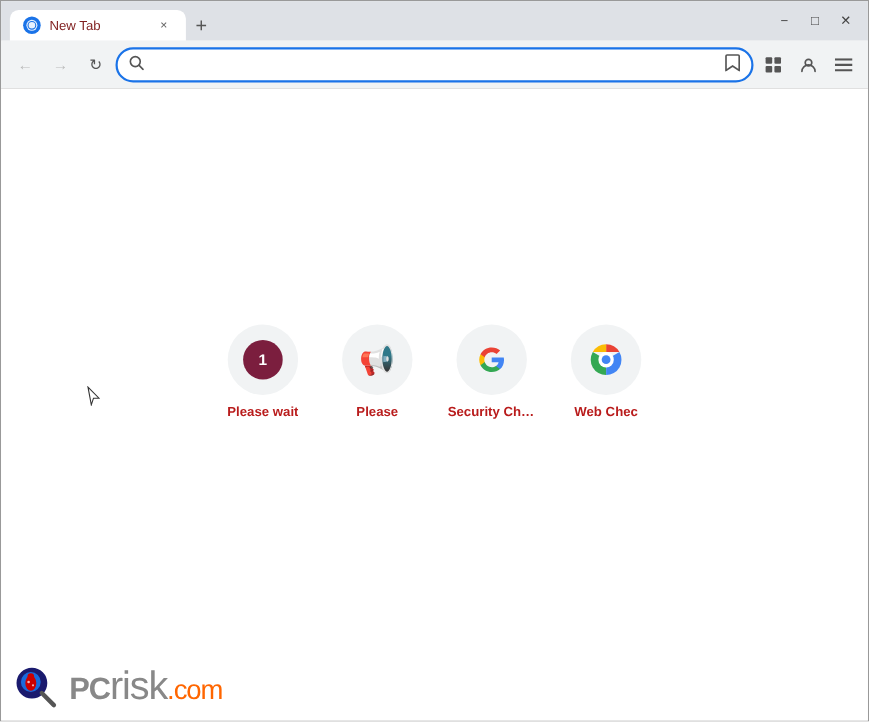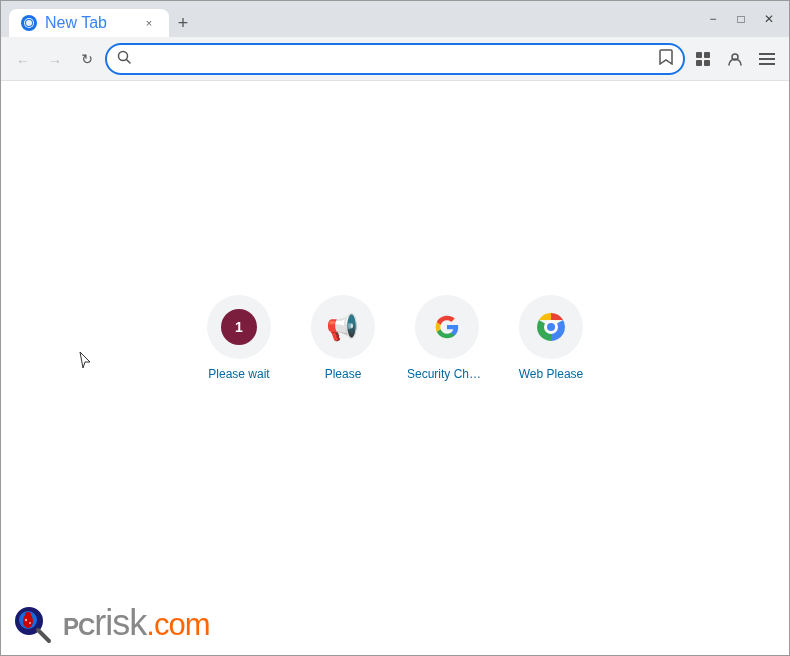--- a/index.html
+++ b/index.html
@@ -36,21 +36,21 @@
       font-size: 12px;
       color: #333;
     }
     .tab-favicon {
       width: 16px; height: 16px;
       background: #1a73e8;
       border-radius: 50%;
       display: flex; align-items: center; justify-content: center;
       font-size: 9px; color: white; font-weight: bold;
     }
-    .tab-title { flex: 1; font-size: 16px; color: #3b82f6; }
+    .tab-title { flex: 1; font-size: 12px; color: #7f1d1d; }
     .tab-close {
       width: 16px; height: 16px;
       display: flex; align-items: center; justify-content: center;
       border-radius: 50%;
       font-size: 11px; color: #666;
       cursor: pointer;
     }
     .new-tab-btn {
       width: 28px; height: 28px;
       display: flex; align-items: center; justify-content: center;
@@ -158,26 +158,27 @@
       background: #f1f3f4;
     }
     .please-wait-inner {
       width: 36px; height: 36px;
       border-radius: 50%;
       background: #7b1e3e;
       display: flex; align-items: center; justify-content: center;
       font-size: 14px; color: white; font-weight: bold;
     }
     .shortcut-label {
-      font-size: 12px; color: #0369a1;
+      font-size: 12px; color: #b91c1c;
       text-align: center;
       max-width: 80px;
       overflow: hidden;
       text-overflow: ellipsis;
       white-space: nowrap;
+      font-weight: bold;
     }
 
     
     .google-g {
       width: 30px; height: 30px;
       border-radius: 50%;
       border: 3px solid transparent;
       position: relative;
       font-family: 'Product Sans', Arial, sans-serif;
       font-size: 20px; font-weight: bold;
@@ -335,21 +336,21 @@
             <path d="M18 4A14 14 0 0 1 30.1 11H18z" fill="#EA4335"></path>
             <path d="M18 4A14 14 0 0 0 5.9 11H18z" fill="#FBBC05"></path>
             <path d="M5.9 11A14 14 0 0 0 18 32V18z" fill="#34A853"></path>
             <path d="M30.1 11A14 14 0 0 1 18 32V18z" fill="#4285F4"></path>
 
             <circle cx="18" cy="18" r="7" fill="white"></circle>
 
             <circle cx="18" cy="18" r="4" fill="#4285F4"></circle>
           </svg>
         </div>
-        <span class="shortcut-label">Web Please</span>
+        <span class="shortcut-label">Web Chec</span>
       </div>
 
     </div>
 
     <div class="watermark">
 
       <div class="pcrisk-bug">
         <svg width="44" height="44" viewBox="0 0 44 44">
 
           <circle cx="18" cy="20" r="13" fill="#1a1a6e" stroke="#1a1a6e" stroke-width="2"></circle>
@@ -358,18 +359,18 @@
           <ellipse cx="17" cy="20" rx="5" ry="7" fill="#cc0000"></ellipse>
           <circle cx="17" cy="14" r="3" fill="#cc0000"></circle>
 
           <circle cx="15" cy="19" r="1.2" fill="#fff" opacity="0.7"></circle>
           <circle cx="19" cy="22" r="1" fill="#fff" opacity="0.7"></circle>
 
           <line x1="27" y1="29" x2="38" y2="40" stroke="#555" stroke-width="4" stroke-linecap="round"></line>
         </svg>
       </div>
       <div class="pcrisk-text">
-        <span style="color:#888; font-size:24px; font-weight:900; letter-spacing:-1px;">PC</span><span style="color:#888; font-size:36px; font-weight:400;">risk</span><span style="color:#f60; font-size:31px; font-weight:400;">.com</span>
+        <span style="color:#888; font-size:28px; font-weight:900; letter-spacing:-1px;">PC</span><span style="color:#888; font-size:36px; font-weight:400;">risk</span><span style="color:#f60; font-size:25px; font-weight:400;">.com</span>
       </div>
     </div>
 
   </div>
 </div>
 
 </body></html>

